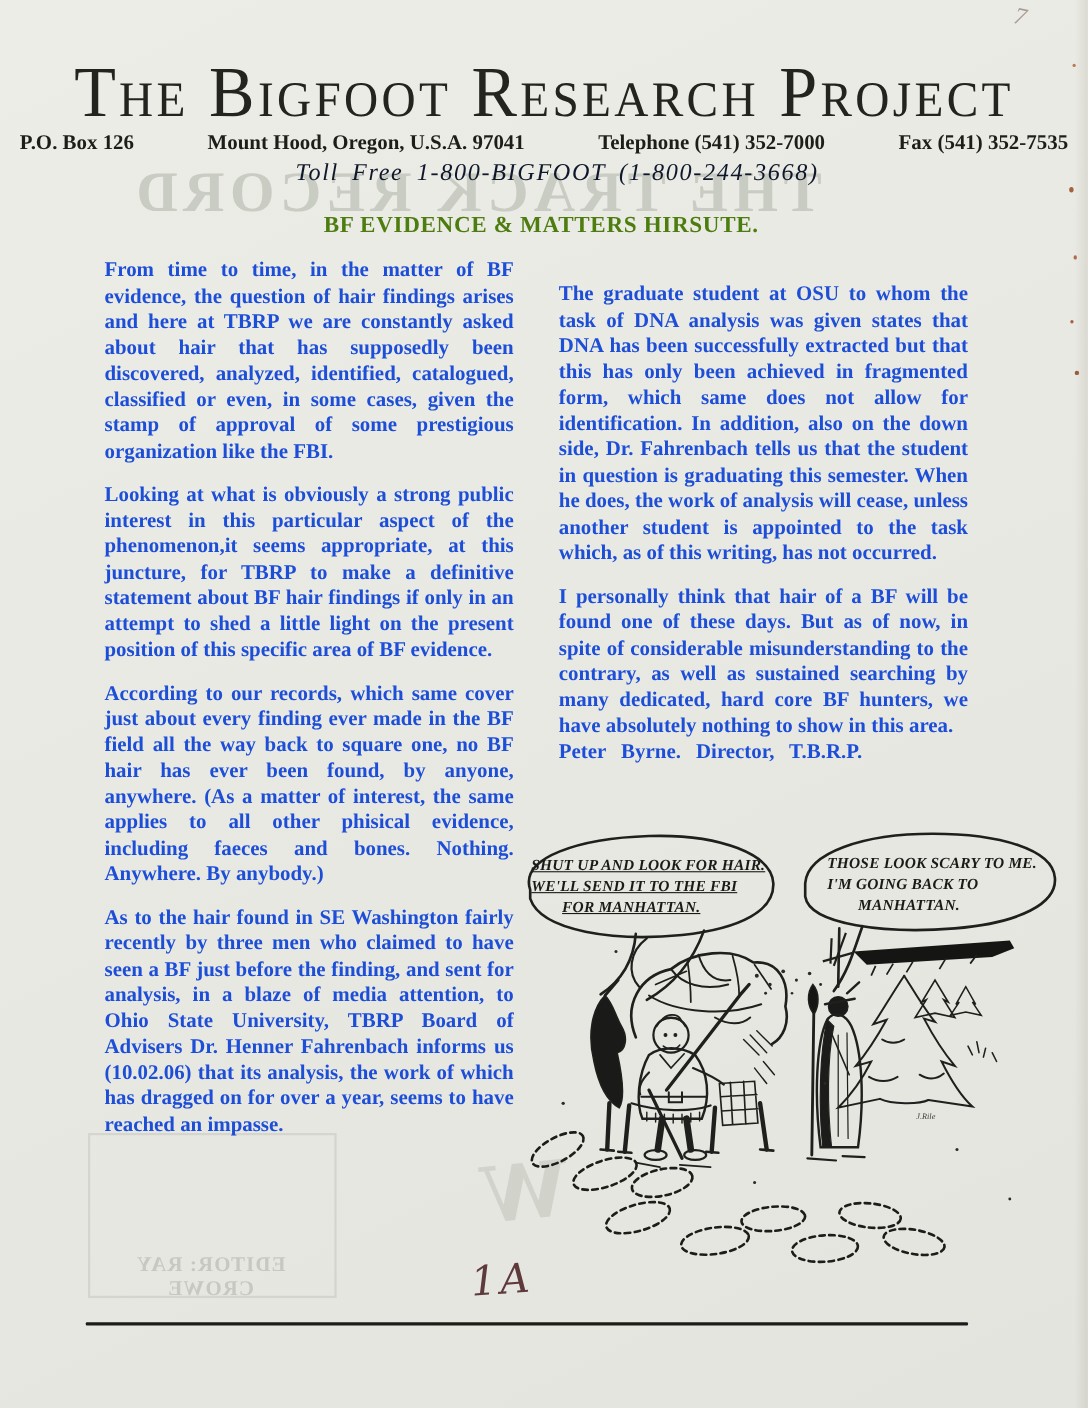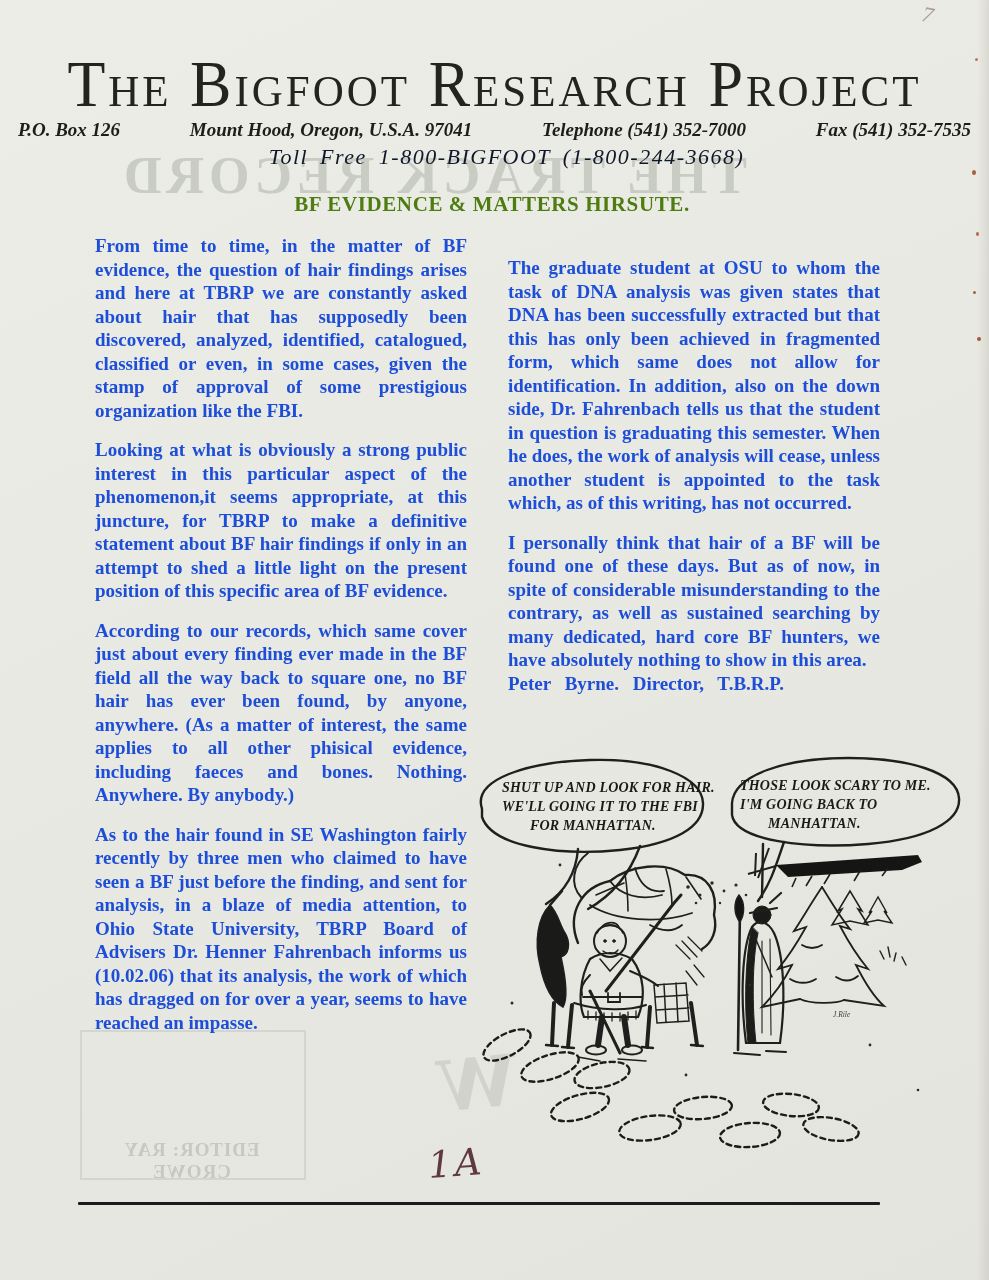--- a/index.html
+++ b/index.html
@@ -12,21 +12,21 @@
   .page{position:absolute;inset:0;}
   
   .masthead{position:absolute;left:0;top:53px;width:989px;text-align:center;}
   .org-title{
     font-family:"Liberation Serif",serif;font-variant:small-caps;
     font-size:62px;line-height:62px;font-weight:500;letter-spacing:3px;
     color:#23241f;white-space:nowrap;transform:scaleY(1.05);
   }
   .contact-row{
     display:flex;justify-content:space-between;padding:0 18px;margin-top:4px;
-    font-style:italic;font-weight:700;font-size:19px;color:#1d1d1a;white-space:nowrap;align-items:flex-end;
+    font-weight:700;font-size:19px;color:#1d1d1a;white-space:nowrap;align-items:flex-end;
   }
   .tollfree{
     margin-top:3px;font-style:italic;font-weight:400;font-size:22px;
     letter-spacing:1.5px;word-spacing:5px;color:#0f172a;padding-left:24px;
   }
   
   .bleed{position:absolute;color:rgba(164,169,157,.48);font-weight:700;pointer-events:none;}
   .bleed-masthead{
     left:118px;top:146px;width:630px;text-align:center;
     font-size:52px;letter-spacing:5px;transform:scaleX(-1);
@@ -51,22 +51,22 @@
     line-height:23.5px;text-align:justify;color:#1d4ed8;}
   .col p{margin:0 0 16px 0;}
   .col-left{left:95px;}
   .col-right{left:508px;margin-top:22px;}
   .byline{word-spacing:9px;text-align:left;}
   
   .cartoon{position:absolute;left:450px;top:745px;width:525px;height:425px;}
   .cartoon svg{position:absolute;inset:0;}
   .bubble-text{position:absolute;font-style:italic;font-weight:700;font-size:14px;
     line-height:19px;color:#1a1a18;letter-spacing:.2px;}
-  .bt-left{left:52px;top:33px;width:200px;}
-  .bt-right{left:290px;top:31px;width:195px;}
+  .bt-left{left:33px;top:33px;width:200px;text-decoration:underline;}
+  .bt-right{left:302px;top:31px;width:195px;}
   .bubble-line{white-space:nowrap;}
   .bubble-indent{padding-left:28px;}
   
   .page-mark{
     position:absolute;left:428px;top:1142px;font-size:37px;font-style:italic;
     color:#5f3a3c;transform:rotate(-4deg);letter-spacing:3px;
     font-family:"DejaVu Serif",serif;font-weight:400;
   }
   .bottom-rule{position:absolute;left:78px;top:1202px;width:802px;height:3px;
     background:#1c1c1c;border-radius:1px;}
@@ -222,21 +222,21 @@
           <circle cx="468" cy="345" r="1.3"></circle>
         <circle cx="236" cy="330" r="1.4"></circle>
           <circle cx="300" cy="240" r="1.3"></circle>
       </g>
 
       <text x="383" y="272" font-size="7.5" fill="#3c3c38" font-style="italic">J.Rile</text>
     </svg>
 
     <div class="bubble-text bt-left">
       <div class="bubble-line">SHUT UP AND LOOK FOR HAIR.</div>
-      <div class="bubble-line">WE'LL GOING IT TO THE FBI</div>
+      <div class="bubble-line">WE'LL SEND IT TO THE FBI</div>
       <div class="bubble-line bubble-indent">FOR MANHATTAN.</div>
     </div>
     <div class="bubble-text bt-right">
       <div class="bubble-line">THOSE LOOK SCARY TO ME.</div>
       <div class="bubble-line">I'M GOING BACK TO</div>
       <div class="bubble-line bubble-indent">MANHATTAN.</div>
     </div>
   </div>
 
   <div class="page-mark">1A</div>

